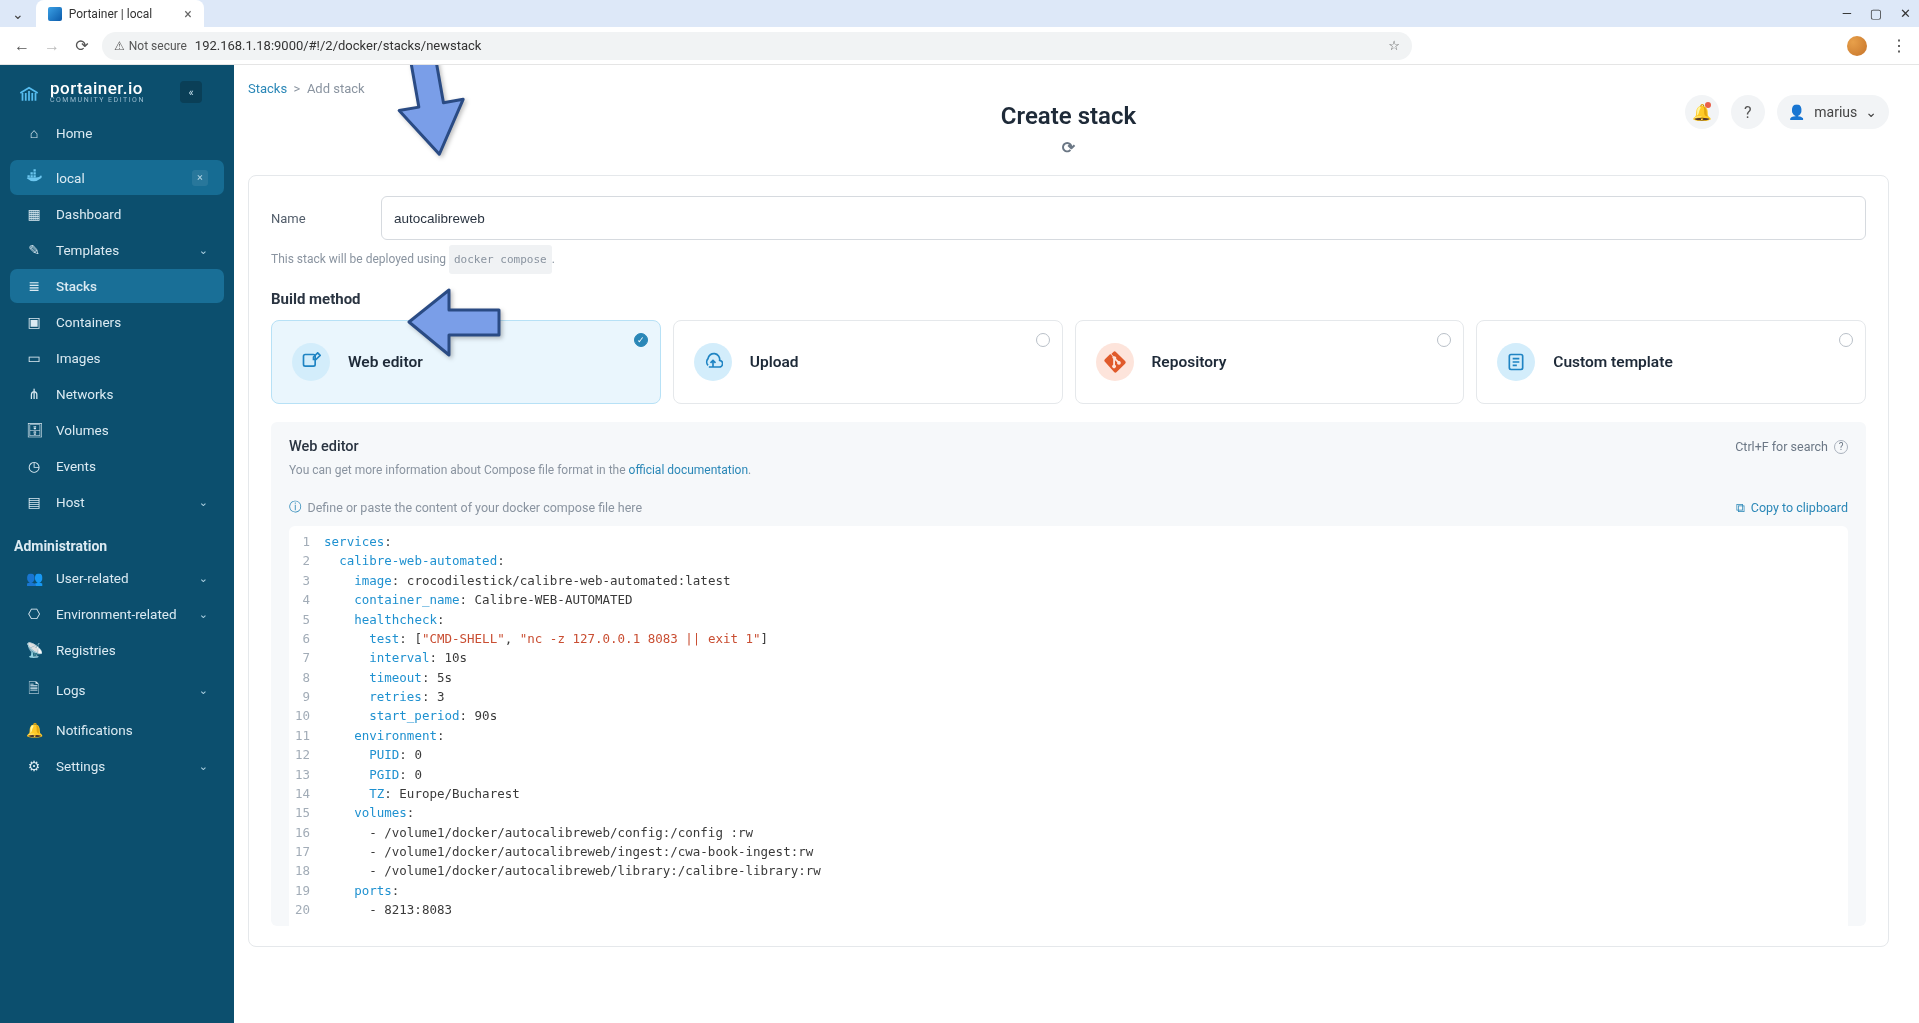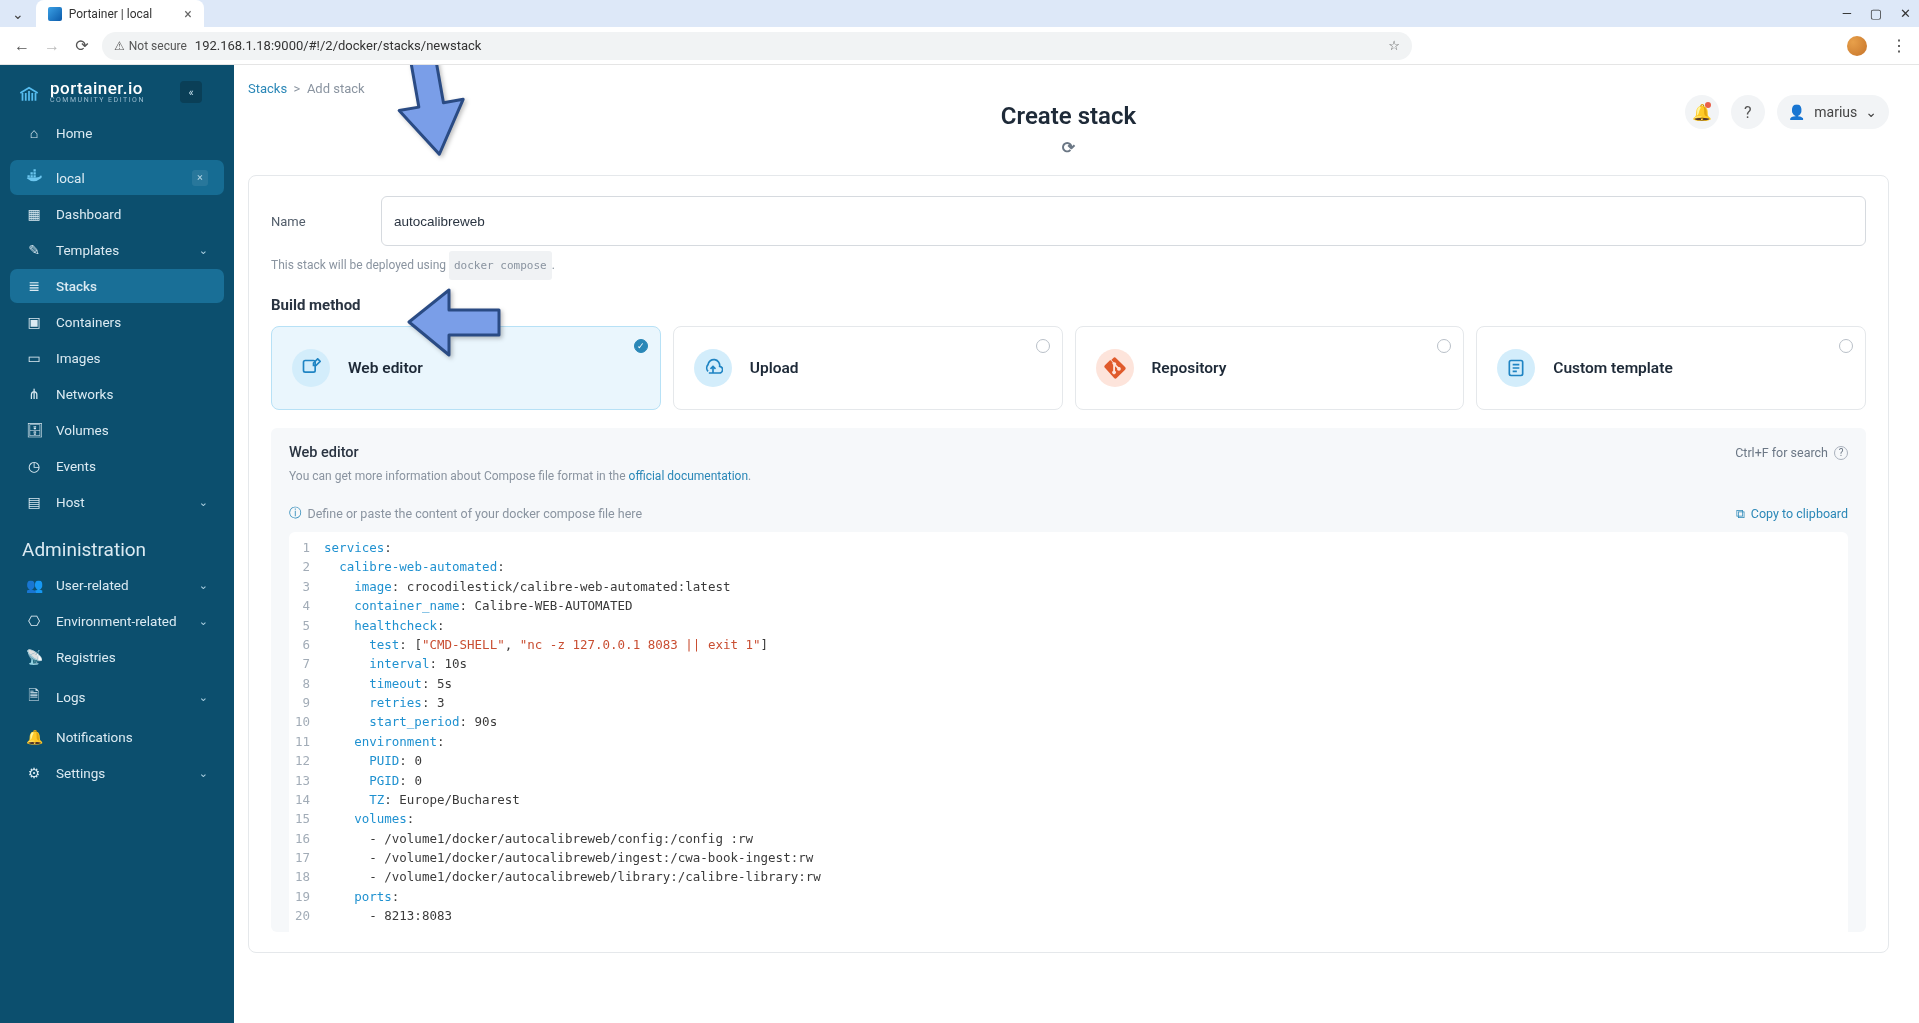--- a/index.html
+++ b/index.html
@@ -31,41 +31,41 @@
     .logo-mark { width: 26px; height: 26px; display: flex; align-items: center; justify-content: center; }
     .logo-text { line-height: 1; }
     .logo-main { font-size: 17px; font-weight: 500; color: #fff; letter-spacing: 0.5px; }
     .logo-sub { font-size: 7px; letter-spacing: 1.5px; color: #9abdd0; }
     .collapse-btn { background: #0a3f57; border-radius: 4px; width: 22px; height: 22px; display: flex; align-items: center; justify-content: center; color: #cae3ef; font-size: 11px; cursor: pointer; }
     .sidebar-item { display: flex; align-items: center; padding: 9px 16px; gap: 14px; font-size: 13.5px; color: #dbeaf2; cursor: pointer; border-radius: 7px; margin: 1px 10px; }
     .sidebar-item.selected { background: #166c93; }
     .sidebar-item.active { background: #196f97; font-weight: 500; }
     .sidebar-item .chev { margin-left: auto; font-size: 11px; color: #aed2e2; }
     .sidebar-item .close-x { margin-left: auto; font-size: 11px; color: #aed2e2; background: rgba(255,255,255,0.08); width: 16px; height: 16px; border-radius: 3px; display: flex; align-items: center; justify-content: center; }
-    .sidebar-heading { padding: 18px 18px 6px 22px; font-size: 19px; color: #dbeaf2; }
+    .sidebar-heading { padding: 18px 18px 6px 14px; font-size: 14px; color: #dbeaf2; font-weight: bold; }
     .icon { width: 16px; flex-shrink: 0; text-align: center; font-size: 14px; }
 
     
     .main { flex: 1; overflow: auto; background: #fff; padding: 14px 30px 20px 14px; position: relative; }
     .topbar-right { position: absolute; right: 30px; top: 30px; display: flex; align-items: center; gap: 12px; }
     .circle-btn { width: 34px; height: 34px; border-radius: 50%; background: #f2f4f6; display: flex; align-items: center; justify-content: center; color: #555; font-size: 16px; cursor: pointer; position: relative; }
     .bell-dot { position: absolute; top: 7px; right: 8px; width: 6px; height: 6px; background: #e95f49; border-radius: 50%; }
     .user-chip { background: #f2f4f6; border-radius: 18px; height: 34px; display: flex; align-items: center; padding: 0 12px; gap: 8px; color: #444; font-size: 14px; cursor: pointer; }
 
     .breadcrumb { font-size: 13px; color: #8a94a0; margin: 2px 0 6px 0; }
     .breadcrumb a { color: #2a87b7; text-decoration: none; }
 
     .page-title { font-size: 24px; font-weight: 600; color: #1e2a38; display: flex; align-items: center; gap: 8px; flex-direction: column; }
     .refresh-icn { color: #6b7785; font-size: 16px; }
 
     .card { border: 1px solid #e5e8eb; border-radius: 8px; margin-top: 18px; padding: 20px 22px; }
 
     .form-row { display: flex; align-items: center; gap: 20px; }
     .form-label { width: 90px; color: #535e6b; font-size: 13px; }
-    .form-input { flex: 1; border: 1px solid #d6dadf; border-radius: 6px; height: 50px; padding: 0 12px; font-size: 13.5px; color: #2a3441; }
+    .form-input { flex: 1; border: 1px solid #d6dadf; border-radius: 6px; height: 44px; padding: 0 12px; font-size: 13.5px; color: #2a3441; }
     .hint { margin-top: 12px; font-size: 12px; color: #8a94a0; }
     .hint code { background: #f0f2f4; padding: 8px 5px; border-radius: 3px; font-family: Menlo, Consolas, monospace; font-size: 11px; }
 
     .section-title { font-size: 15px; color: #2a3441; margin: 24px 0 12px 0; font-weight: 700; }
 
     .build-methods { display: flex; gap: 12px; }
     .method-card { flex: 1; border: 1px solid #e5e8eb; border-radius: 8px; padding: 22px 20px; display: flex; align-items: center; gap: 18px; position: relative; cursor: pointer; }
     .method-card.selected { background: #eaf6fd; border-color: #b7e1f6; }
     .method-icon { width: 38px; height: 38px; border-radius: 50%; display: flex; align-items: center; justify-content: center; font-size: 18px; }
     .method-icon.editor { background: #d3edfb; color: #1f84c3; }

